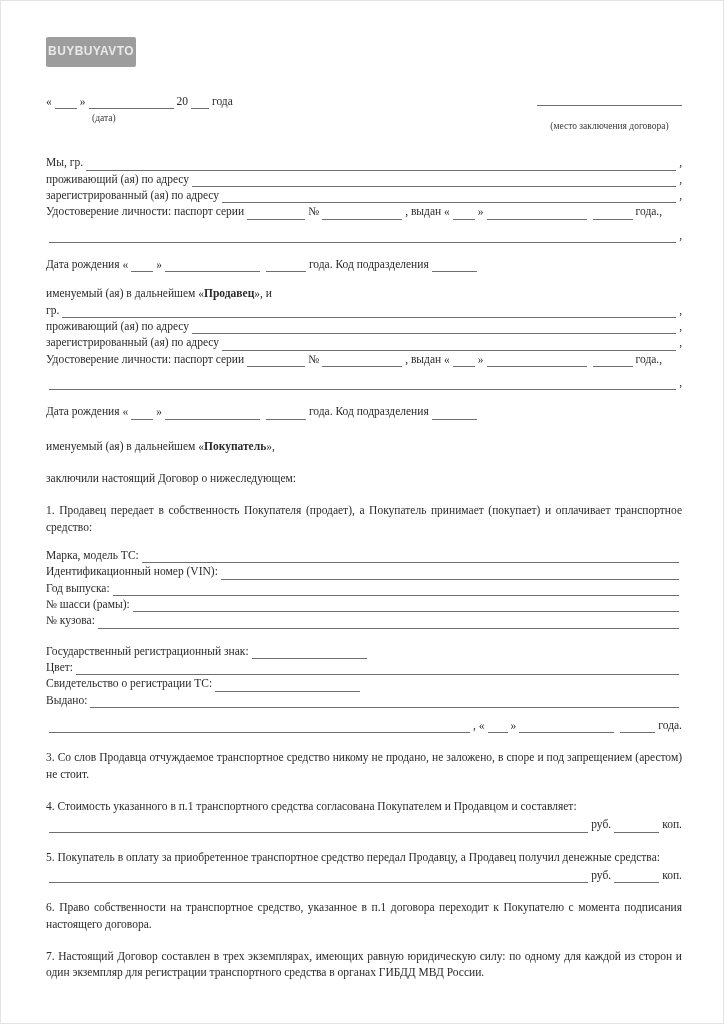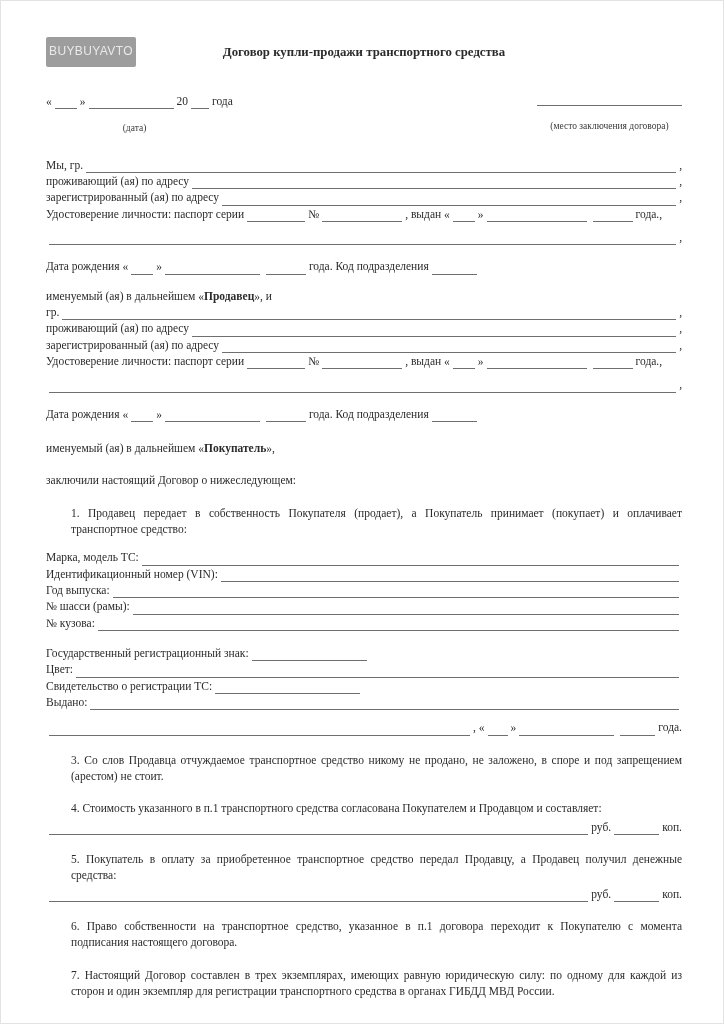--- a/index.html
+++ b/index.html
@@ -25,61 +25,60 @@
     line-height:1.42;
   }
   
   .header{position:relative;height:34px;margin-bottom:4px;}
   .logo{
     position:absolute;left:0;top:2px;
     width:90px;height:30px;
     background:var(--logo-bg);
     color:var(--logo-text);
     font-family:"Liberation Sans","DejaVu Sans",sans-serif;
-    font-weight:normal;font-size:12px;letter-spacing:.4px;
+    font-weight:bold;font-size:12px;letter-spacing:.4px;
     display:flex;align-items:center;justify-content:center;
     border-radius:2px;
   }
   .title{
     position:absolute;left:0;right:0;top:8px;
     text-align:center;
     font-weight:bold;font-size:12.8px;
   }
   
   .row{display:flex;align-items:flex-end;min-height:16px;}
   .row .txt{white-space:pre;}
   .blank{
     border-bottom:1px solid var(--line);
     height:13px;margin:0 3px;flex:0 0 auto;
   }
   .blank.flex{flex:1 1 auto;}
-  .para{text-align:justify;margin-left:25px;}
+  .para{text-align:justify;}
   .para .blank{display:inline-block;height:11px;margin:0 4px -1px 4px;}
   .bold{font-weight:bold;text-align:right;}
   .caption{
     font-size:9.5px;color:#3a3a3a;line-height:1.2;
   }
   
   .date-row{display:flex;justify-content:space-between;margin-top:24px;}
   .date-left .row{min-height:15px;}
-  .date-caption{margin-left:46px;width:85px;text-align:center;margin-top:14px;}
+  .date-caption{margin-left:46px;width:85px;text-align:left;margin-top:4px;}
   .date-right{display:flex;flex-direction:column;align-items:center;}
   .place-line{width:145px;height:13px;border-bottom:1px solid var(--line);}
   .place-caption{margin-top:15px;}
   
   .form-lines{margin-top:22px;}
 </style>
 </head>
 <body>
 
 <div class="page">
 
   <div class="header">
     <div class="logo">BUYBUYAVTO</div>
-    <div class="title">Договор купли-продажи транспортного средства</div>
   </div>
 
   <div class="date-row">
     <div class="date-left">
       <div class="row">
         <span class="txt">«</span>
         <span class="blank" style="width:22px"></span>
         <span class="txt">»</span>
         <span class="blank" style="width:85px"></span>
         <span class="txt">20</span>

